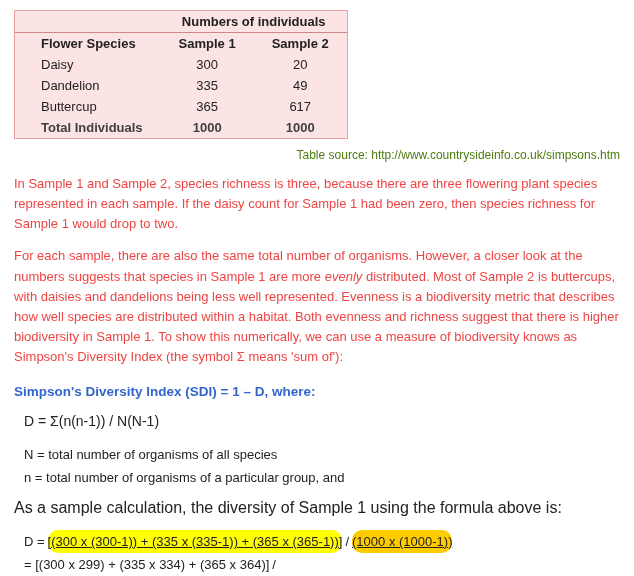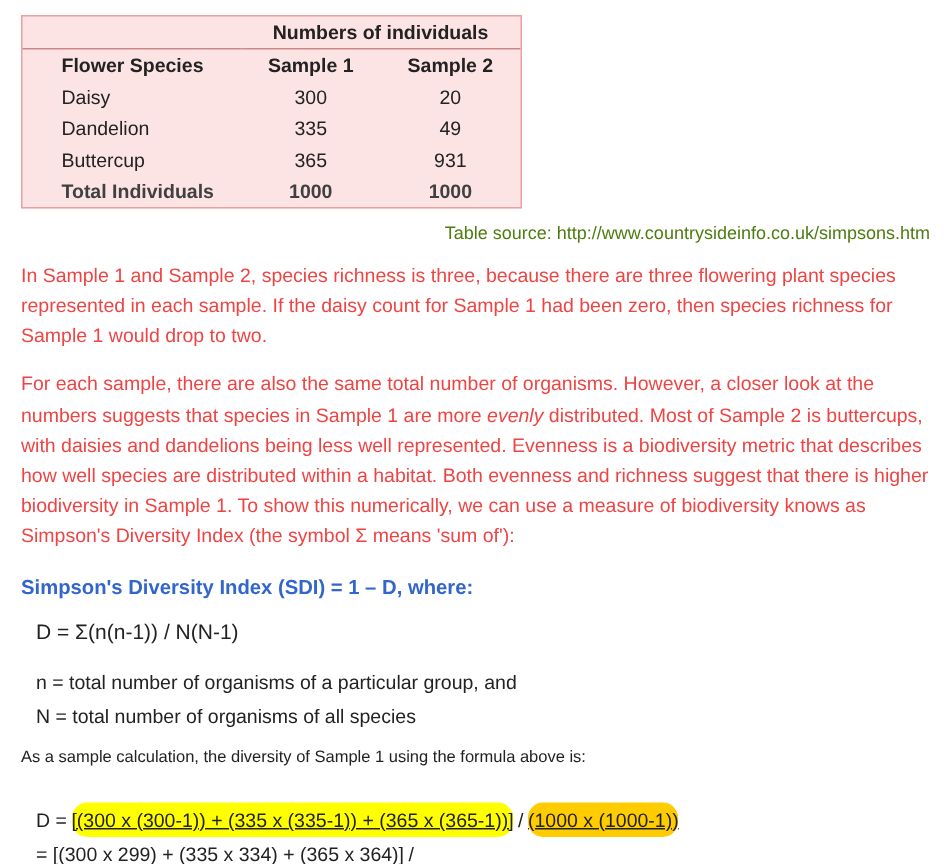--- a/index.html
+++ b/index.html
@@ -82,22 +82,22 @@
       font-size: 14px;
     }
     .note-line {
       margin-left: 10px;
       font-size: 13px;
       line-height: 1.7;
     }
 
     
     .sample-intro {
-      font-size: 11px;
-      margin-bottom: 24px;
+      font-size: 16px;
+      margin-bottom: 13px;
     }
     .calc-block {
       margin-left: 10px;
       font-size: 13px;
       line-height: 1.8;
     }
     .calc-line {
       display: flex;
       align-items: baseline;
       gap: 3px;
@@ -142,21 +142,21 @@
                     <td>20</td>
         </tr>
         <tr>
           <td class="left">Dandelion</td>
                     <td>335</td>
                     <td>49</td>
         </tr>
         <tr>
           <td class="left">Buttercup</td>
                     <td>365</td>
-                    <td>931</td>
+                    <td>617</td>
         </tr>
         <tr class="total-row">
         <td class="left">Total Individuals</td>
         <td>1000</td>
         <td>1000</td>
       </tr>
     </tbody>
   </table>
 </div>
 <div class="table-source">Table source: http://www.countrysideinfo.co.uk/simpsons.htm</div>
@@ -174,22 +174,22 @@
   <span>Simpson's Diversity Index (SDI) = 1 – D</span><span>, where:</span>
 </p>
 
 
 <div class="formula-block">
   <div class="formula-line">D = Σ(n(n-1)) / N(N-1)</div>
 </div>
 
 
 <div class="formula-block">
+  <div class="note-line">N = total number of organisms of all species</div>
   <div class="note-line">n = total number of organisms of a particular group, and</div>
-  <div class="note-line">N = total number of organisms of all species</div>
 </div>
 
 
 <p class="sample-intro">As a sample calculation, the diversity of Sample 1 using the formula above is:</p>
 
 
 <div class="calc-block">
   <div class="calc-line">
     <span>D = </span>
       <span class="highlight-yellow underline-text">[(300 x (300-1)) + (335 x (335-1)) + (365 x (365-1))]</span>

